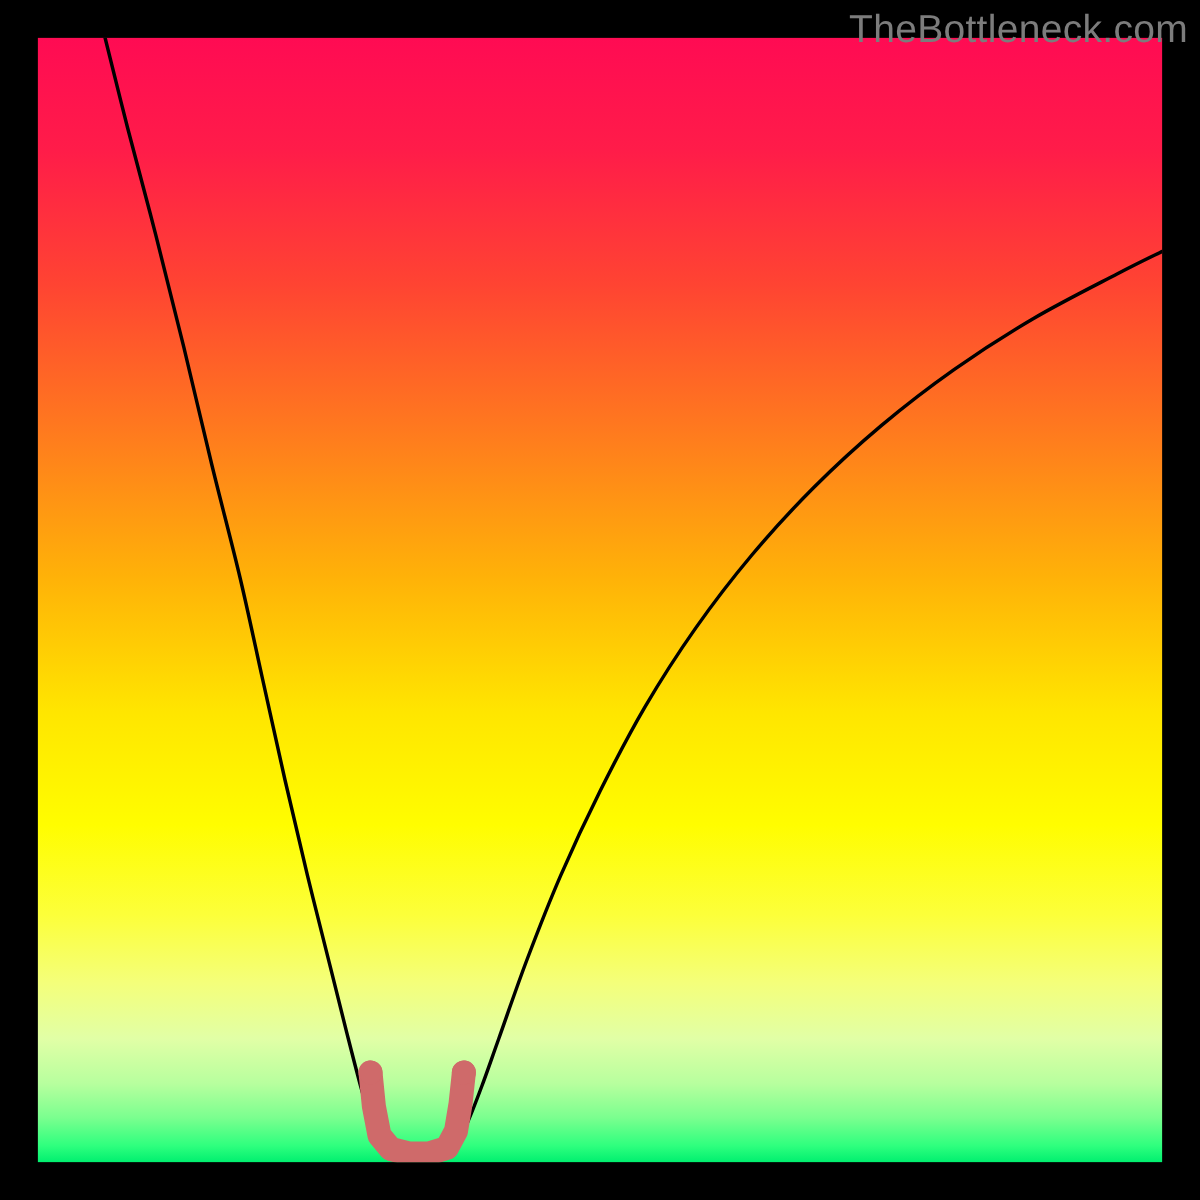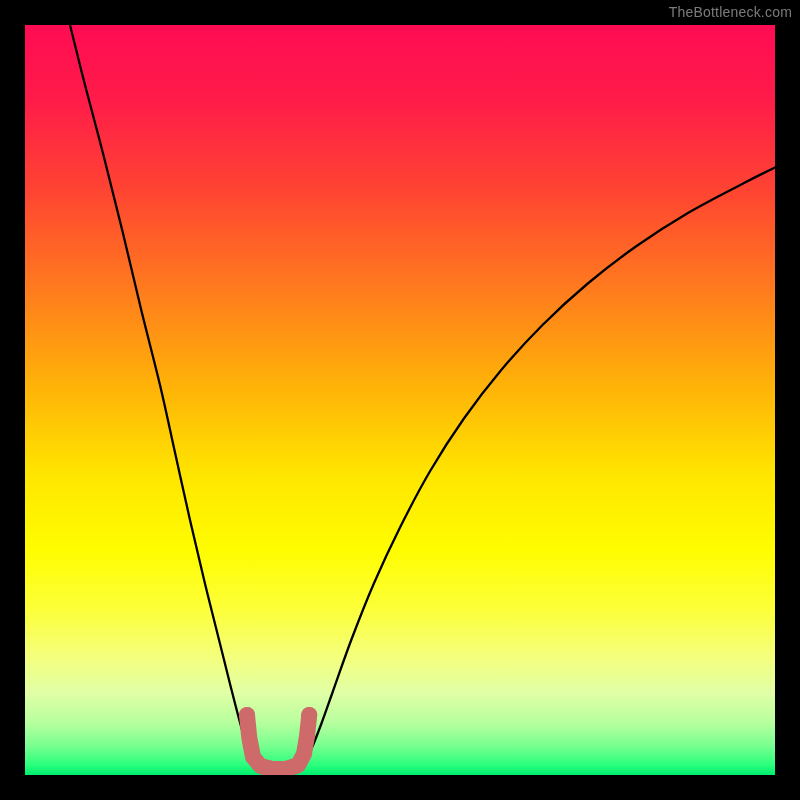--- a/index.html
+++ b/index.html
@@ -14,21 +14,21 @@
   .frame {
     position: absolute;
     inset: 0;
     background: #000;
   }
   .watermark {
     position: absolute;
     top: 4px;
     right: 8px;
     color: #7c7c7c;
-    font-size: 14px;
+    font-size: 26px;
     font-weight: 400;
     letter-spacing: 0.2px;
     z-index: 20;
   }
   .plot {
     position: absolute;
     left: 25px;
     top: 25px;
     width: 750px;
     height: 750px;

